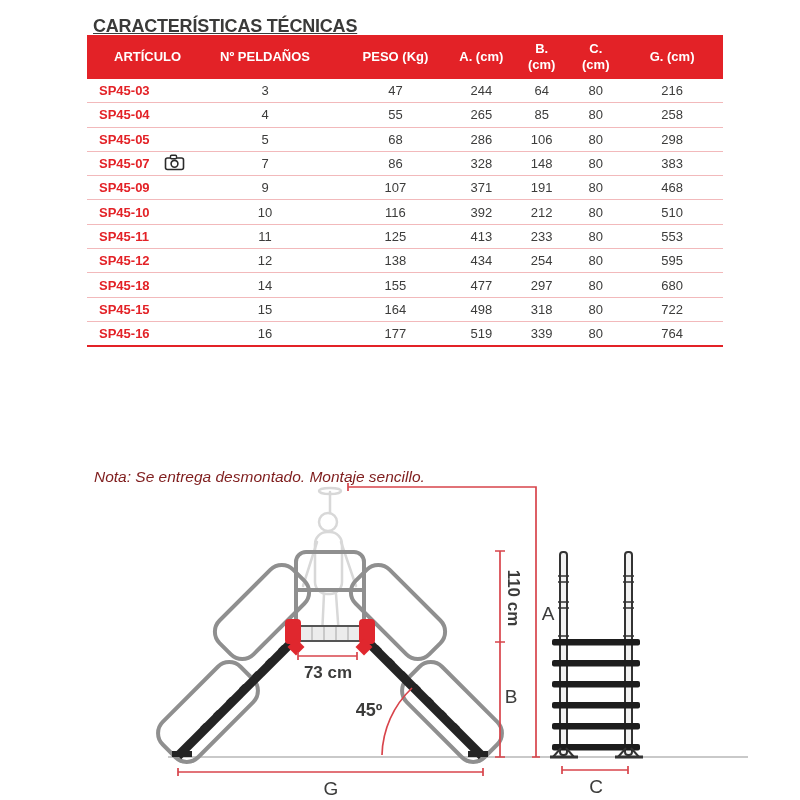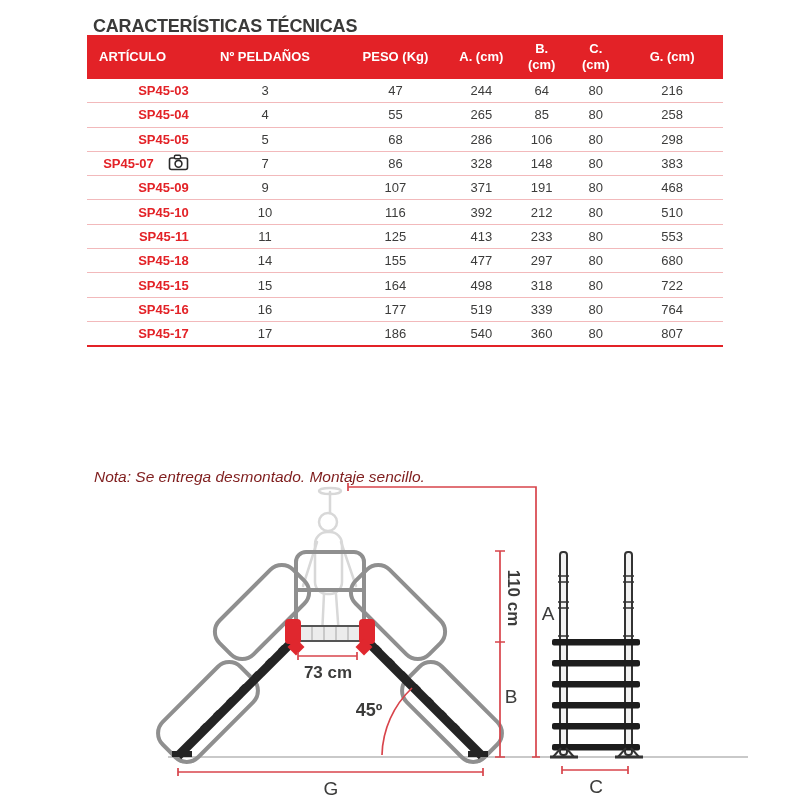--- a/index.html
+++ b/index.html
@@ -1,34 +1,34 @@
 <!DOCTYPE html>
 <html><head>
 <meta charset="utf-8">
 <style>
   html,body{margin:0;padding:0;background:#fff;}
   body{width:800px;height:800px;position:relative;overflow:hidden;
        font-family:"Liberation Sans",sans-serif;color:#3c3c3b;}
 
   .page-title{position:absolute;left:93px;top:4px;font-size:18px;font-weight:bold;
-    color:#3a3a39;letter-spacing:-0.2px;}
+    color:#3a3a39;letter-spacing:-0.2px;text-decoration:underline;}
 
   table.spec{position:absolute;left:87px;top:35px;width:636px;border-collapse:collapse;
     table-layout:fixed;font-size:13px;}
   table.spec col.c0{width:16%}  table.spec col.c1{width:24%}
   table.spec col.c2{width:17%}  table.spec col.c3{width:10%}
   table.spec col.c4{width:9%}   table.spec col.c5{width:8%}
   table.spec col.c6{width:16%}
   thead th{background:#e32227;color:#fff;font-weight:bold;height:44px;
     text-align:center;vertical-align:middle;padding:0;line-height:1.25;}
-  thead th.th-left{text-align:left;padding-left:12px;}
+  thead th.th-left{text-align:left;padding-left:27px;}
   tbody td{height:23.3px;padding:0;text-align:center;color:#3c3c3b;
     border-bottom:1px solid #f2b9bb;white-space:nowrap;}
   tbody tr:last-child td{border-bottom:2px solid #e32227;}
-  tbody td.code-cell{text-align:right;padding-left:12px;}
+  tbody td.code-cell{text-align:left;padding-left:12px;}
   .code{color:#e32227;font-weight:bold;}
   .cam{vertical-align:-3px;margin-left:14px;display:inline-block;}
 
   .note{position:absolute;left:94px;top:452px;font-size:15.5px;font-style:italic;
     color:#7f1d1d;}
 
   svg.diagram{position:absolute;left:0;top:470px;}
   svg.diagram text{font-family:"Liberation Sans",sans-serif;fill:#3c3c3b;}
   .dim-letter{font-size:19px;}
   .dim-small{font-size:17px;font-weight:bold;}
@@ -143,20 +143,29 @@
       <tr>
         <td class="code-cell"><span class="code">SP45-11</span></td>
         <td>11</td>
         <td>125</td>
         <td>413</td>
         <td>233</td>
         <td>80</td>
         <td>553</td>
       </tr>
       <tr>
+        <td class="code-cell"><span class="code">SP45-12</span></td>
+        <td>12</td>
+        <td>138</td>
+        <td>434</td>
+        <td>254</td>
+        <td>80</td>
+        <td>595</td>
+      </tr>
+      <tr>
         <td class="code-cell"><span class="code">SP45-18</span></td>
         <td>14</td>
         <td>155</td>
         <td>477</td>
         <td>297</td>
         <td>80</td>
         <td>680</td>
       </tr>
       <tr>
         <td class="code-cell"><span class="code">SP45-15</span></td>
@@ -168,29 +177,20 @@
         <td>722</td>
       </tr>
       <tr>
         <td class="code-cell"><span class="code">SP45-16</span></td>
         <td>16</td>
         <td>177</td>
         <td>519</td>
         <td>339</td>
         <td>80</td>
         <td>764</td>
-      </tr>
-      <tr>
-        <td class="code-cell"><span class="code">SP45-17</span></td>
-        <td>17</td>
-        <td>186</td>
-        <td>540</td>
-        <td>360</td>
-        <td>80</td>
-        <td>807</td>
       </tr>
     </tbody>
 </table>
 
 <p class="note">Nota: Se entrega desmontado. Montaje sencillo.</p>
 
 <svg class="diagram" width="800" height="330" viewBox="0 470 800 330">
 
   <g stroke="#d8d8d8" stroke-width="2.5" fill="none" stroke-linecap="round">
     <line x1="330" y1="492" x2="330" y2="513"></line>

